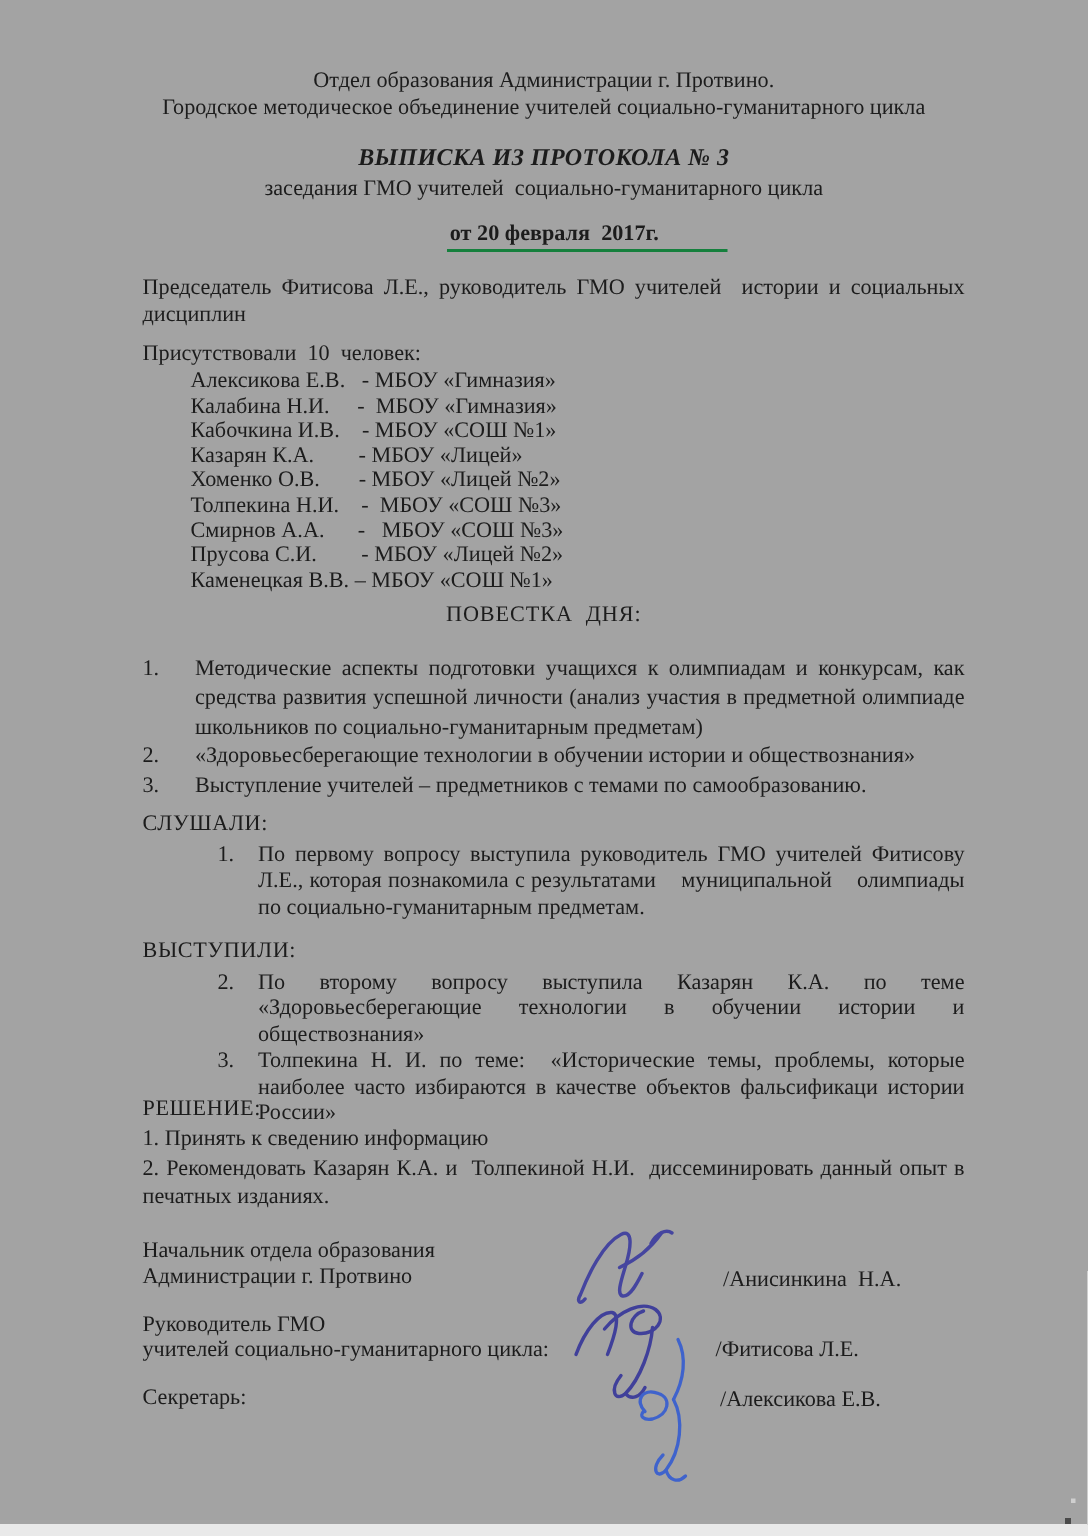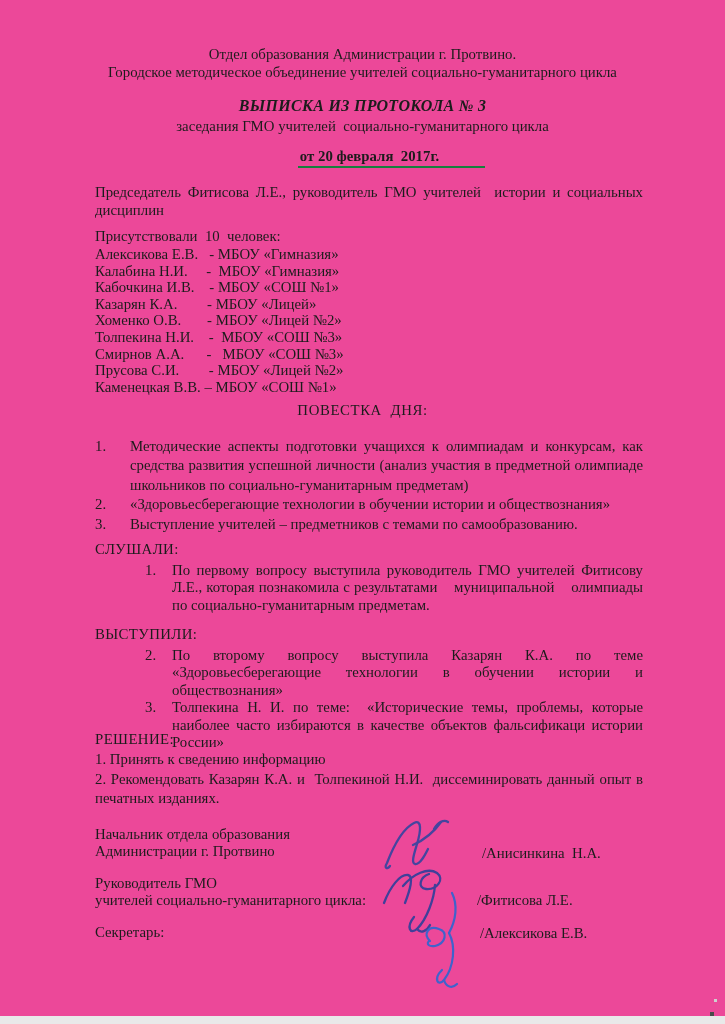--- a/index.html
+++ b/index.html
@@ -1,20 +1,20 @@
 <!DOCTYPE html>
 <html lang="ru"><head>
 <meta charset="utf-8">
 <style>
   html,body{margin:0;padding:0;background:#f2f2f2;}
   .page{
     position:relative;
     width:725px;height:1024px;
     margin:0 auto;
-    background:#ec4899;
+    background:#a3a3a3;
     color:#1c1c1c;
     font-family:"Liberation Serif","DejaVu Serif",serif;
     font-size:14.8px;
     line-height:17.5px;
     overflow:hidden;
   }
   .pre{white-space:pre-wrap;}
   .just{text-align:justify;}
 
   .sec-header{position:absolute;top:46px;left:0;width:725px;text-align:center;}
@@ -24,21 +24,21 @@
   .doc-date{margin-top:12px;font-weight:bold;}
   .doc-date .dt{
     display:inline-block;
     border-bottom:2px solid #15803d;
     padding:0 46px 1px 2px;
     margin-left:58px;
   }
 
   .sec-intro{position:absolute;top:184px;left:95px;width:548px;}
   .present-line{margin-top:9px;line-height:17px;}
-  .attendees{margin-top:1px;}
+  .attendees{margin-top:1px;margin-left:32px;}
   .attendee{line-height:16.6px;}
 
   .sec-agenda-head{position:absolute;top:402px;left:0;width:725px;text-align:center;letter-spacing:.6px;}
   .sec-agenda{position:absolute;top:437px;left:95px;width:548px;}
   .num-item{display:flex;line-height:19.4px;}
   .num-item .num{flex:0 0 35px;}
   .num-item .txt{flex:1;}
 
   .sec-listened{position:absolute;top:541px;left:95px;width:548px;}
   .sec-spoke{position:absolute;top:626px;left:95px;width:548px;}

